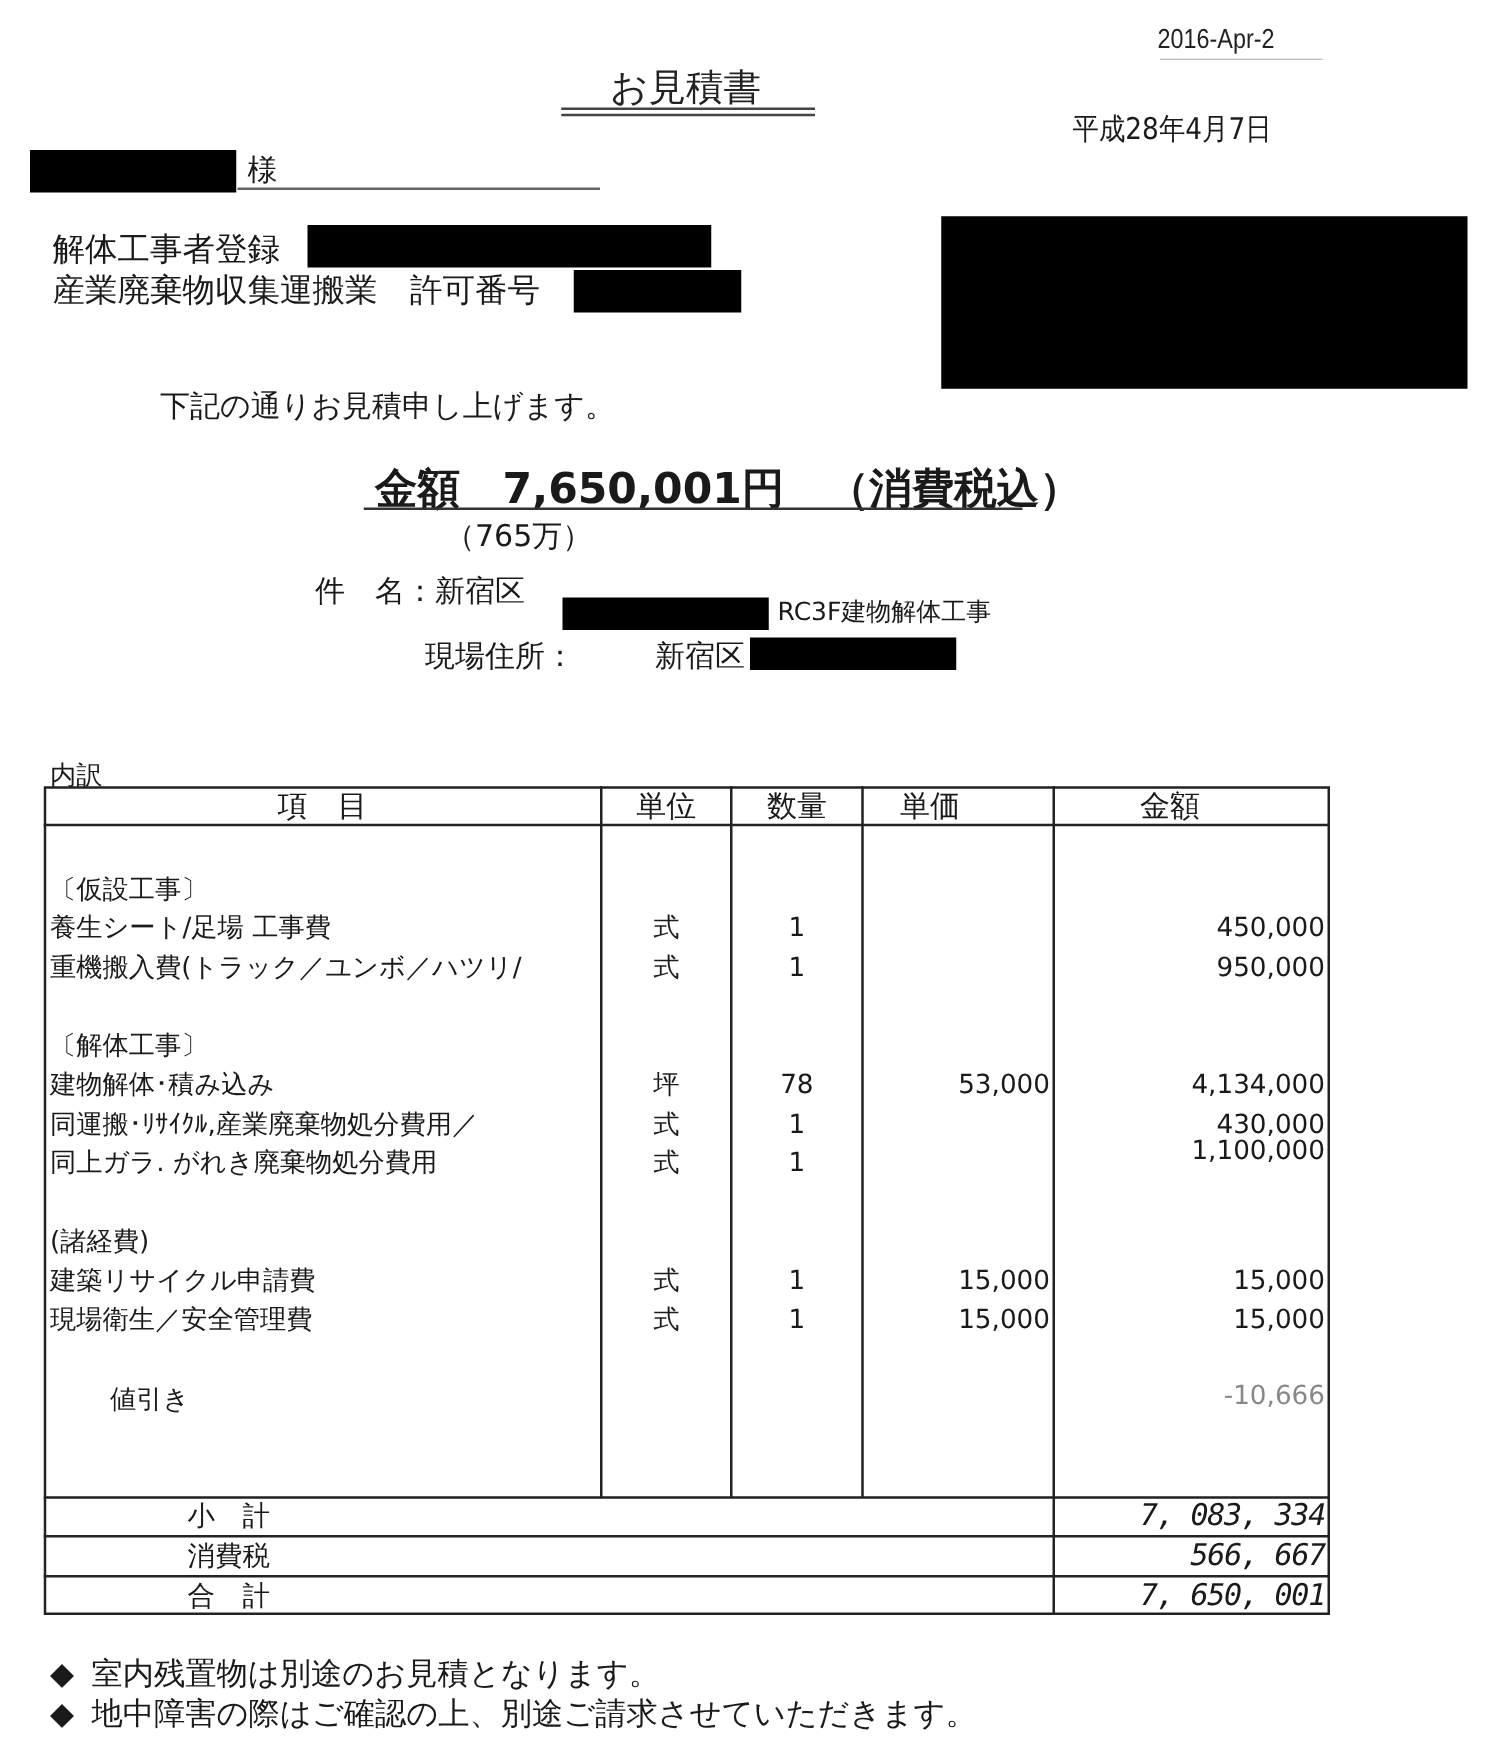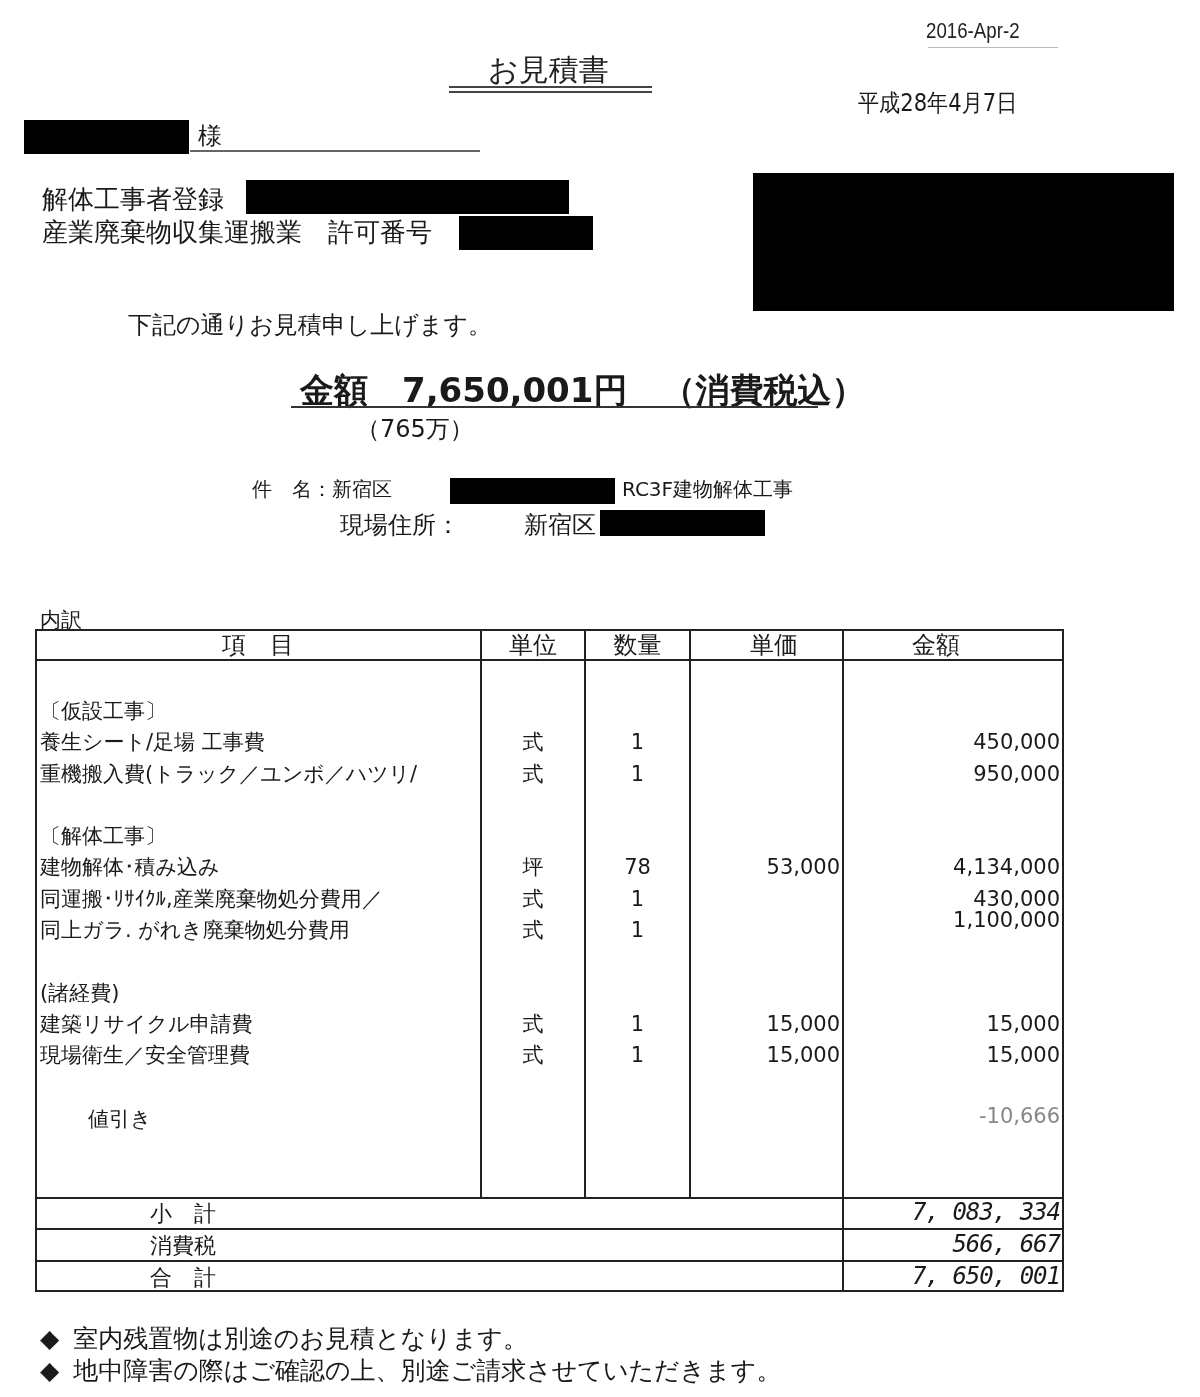--- a/index.html
+++ b/index.html
@@ -22,21 +22,21 @@
 
   .reg1 { left:42px; top:182px; font-size:26px; }
   .reg2 { left:42px; top:215px; font-size:26px; }
 
   .intro { left:128px; top:309px; font-size:24px; }
 
   .amount { left:300px; top:368px; font-size:34px; font-weight:bold; }
   .amount-rule { position:absolute; left:291px; top:406px; width:527px; height:2px; background:#333; }
   .amount-man { left:356px; top:413px; font-size:24px; }
 
-  .kenmei { left:252px; top:476px; font-size:20px; }
+  .kenmei { left:252px; top:457px; font-size:24px; }
   .kenmei-suffix { left:622px; top:476px; font-size:20px; }
   .site { left:340px; top:509px; font-size:24px; }
   .site-city { left:524px; top:509px; font-size:24px; }
 
   .uchiwake { left:40px; top:606px; font-size:21px; }
 
   .tbl { position:absolute; left:35px; top:629px; width:1029px; height:663px; border:2px solid #222; box-sizing:border-box; }
   .vline { position:absolute; top:629px; width:2px; background:#222; }
   .hline { position:absolute; height:2px; background:#222; }
 
@@ -102,21 +102,21 @@
 <div class="vline" style="left:689px;height:569px;"></div>
 <div class="vline" style="left:842px;height:663px;"></div>
 
 <div class="hline" style="left:35px;top:1197px;width:1029px;"></div>
 <div class="hline" style="left:35px;top:1228px;width:1029px;"></div>
 <div class="hline" style="left:35px;top:1260px;width:1029px;"></div>
 
 <div class="th" style="left:35px;width:446px;">項　目</div>
 <div class="th" style="left:481px;width:104px;">単位</div>
 <div class="th" style="left:585px;width:105px;">数量</div>
-<div class="th" style="left:711px;width:126px;">単価</div>
+<div class="th" style="left:681px;width:126px;">単価</div>
 <div class="th" style="left:843px;width:186px;">金額</div>
 
 <div class="cell item" style="top:698px;">〔仮設工事〕</div>
 
 <div class="cell item" style="top:729px;">養生シート/足場 工事費</div>
 <div class="cell unit" style="top:729px;">式</div>
 <div class="cell qty" style="top:729px;">1</div>
 <div class="cell amt" style="top:729px;text-align:right;">450,000</div>
 
 <div class="cell item" style="top:761px;">重機搬入費(トラック／ユンボ／ハツリ/</div>

